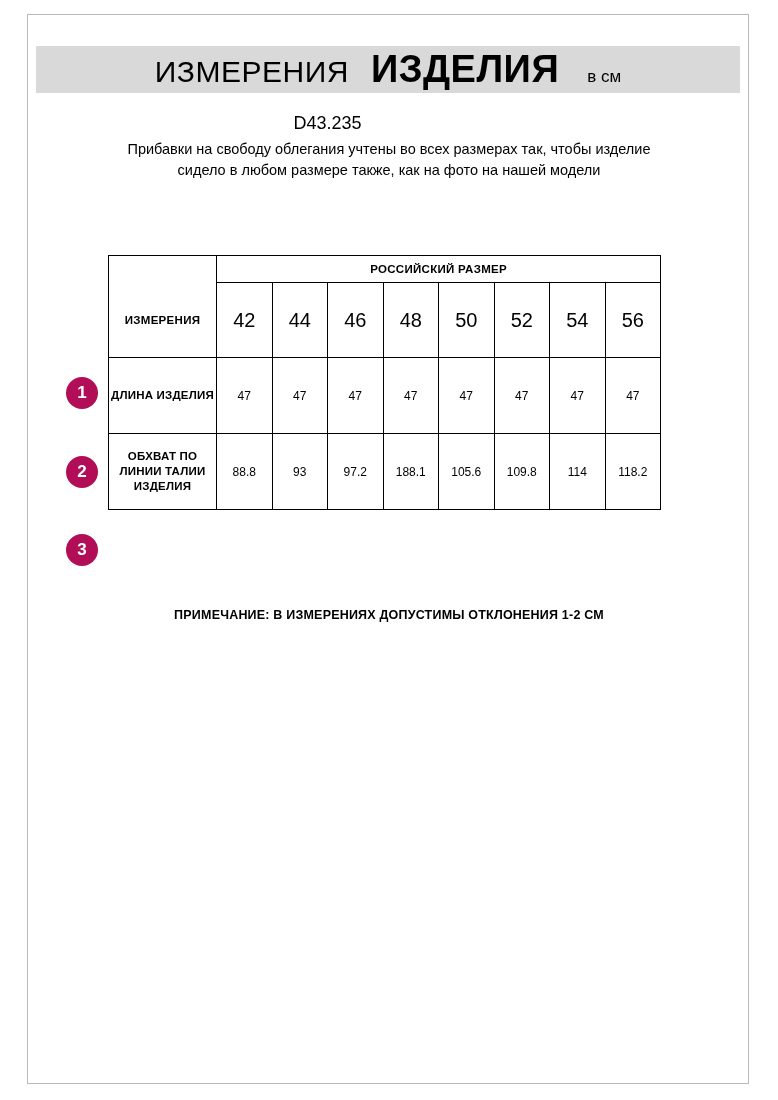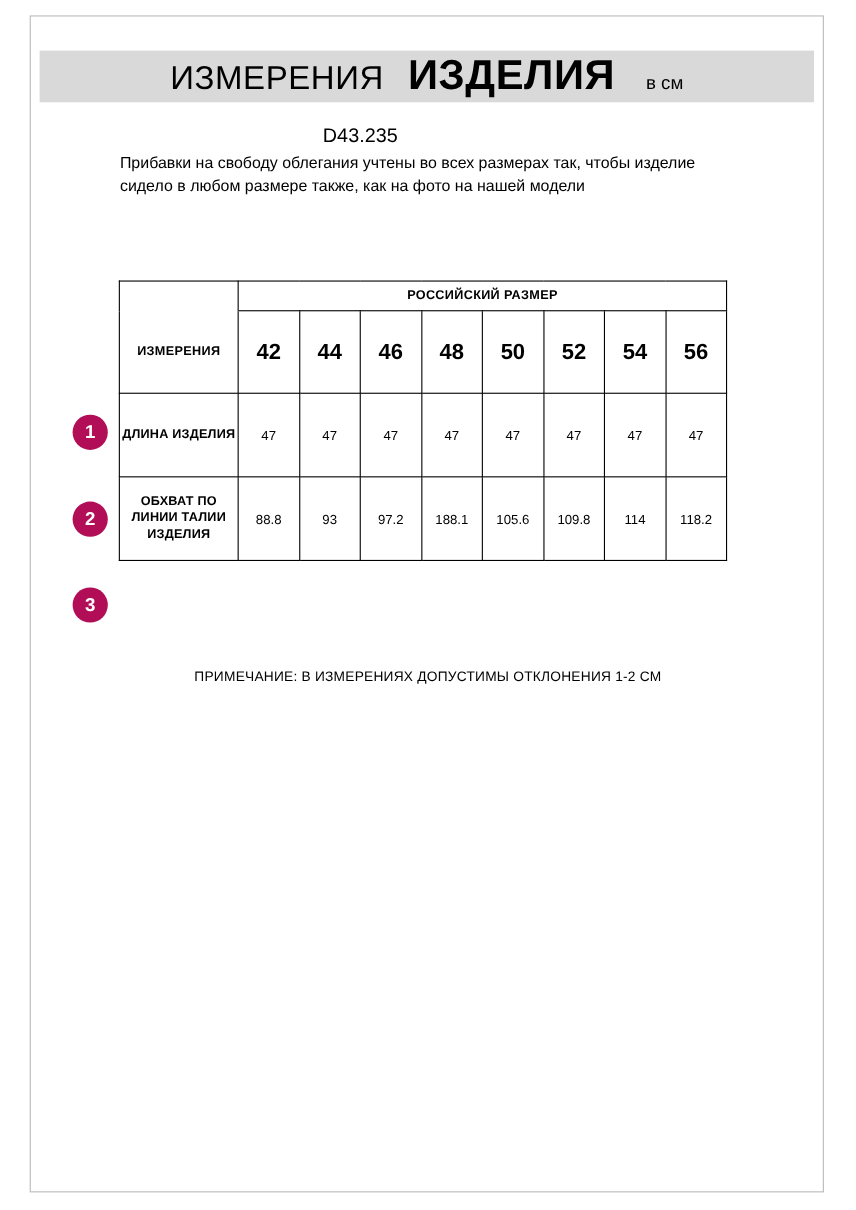--- a/index.html
+++ b/index.html
@@ -72,21 +72,21 @@
     width: 655px;
     text-align: center;
     font-size: 18px;
     color: #000;
   }
   .intro-text {
     position: absolute;
     top: 139px;
     left: 109px;
     width: 560px;
-    text-align: left;
+    text-align: center;
     font-size: 14.5px;
     line-height: 21px;
     color: #000;
   }
 
   
   .table-wrap {
     position: absolute;
     left: 108px;
     top: 255px;
@@ -122,21 +122,21 @@
   .meas-head-label {
     height: 74px;
     font-size: 11.5px;
     font-weight: bold;
     letter-spacing: 0.3px;
     border-top: none !important;
   }
   .size-head {
     height: 74px;
     font-size: 20px;
-    font-weight: bold;
+    font-weight: normal;
   }
   .row-label {
     height: 75px;
     font-size: 11.5px;
     font-weight: bold;
     line-height: 15px;
     letter-spacing: 0.2px;
     margin-left: 24px;
   }
   .row-value {
@@ -162,21 +162,21 @@
   .badge-2 { top: 456px; }
   .badge-3 { top: 534px; }
 
   .note {
     position: absolute;
     top: 608px;
     left: 0;
     width: 778px;
     text-align: center;
     font-size: 12.5px;
-    font-weight: normal;
+    font-weight: bold;
     letter-spacing: 0.2px;
     color: #000;
   }
 </style>
 </head>
 <body>
 
 <div class="page-frame"></div>
 
 <div class="content">

